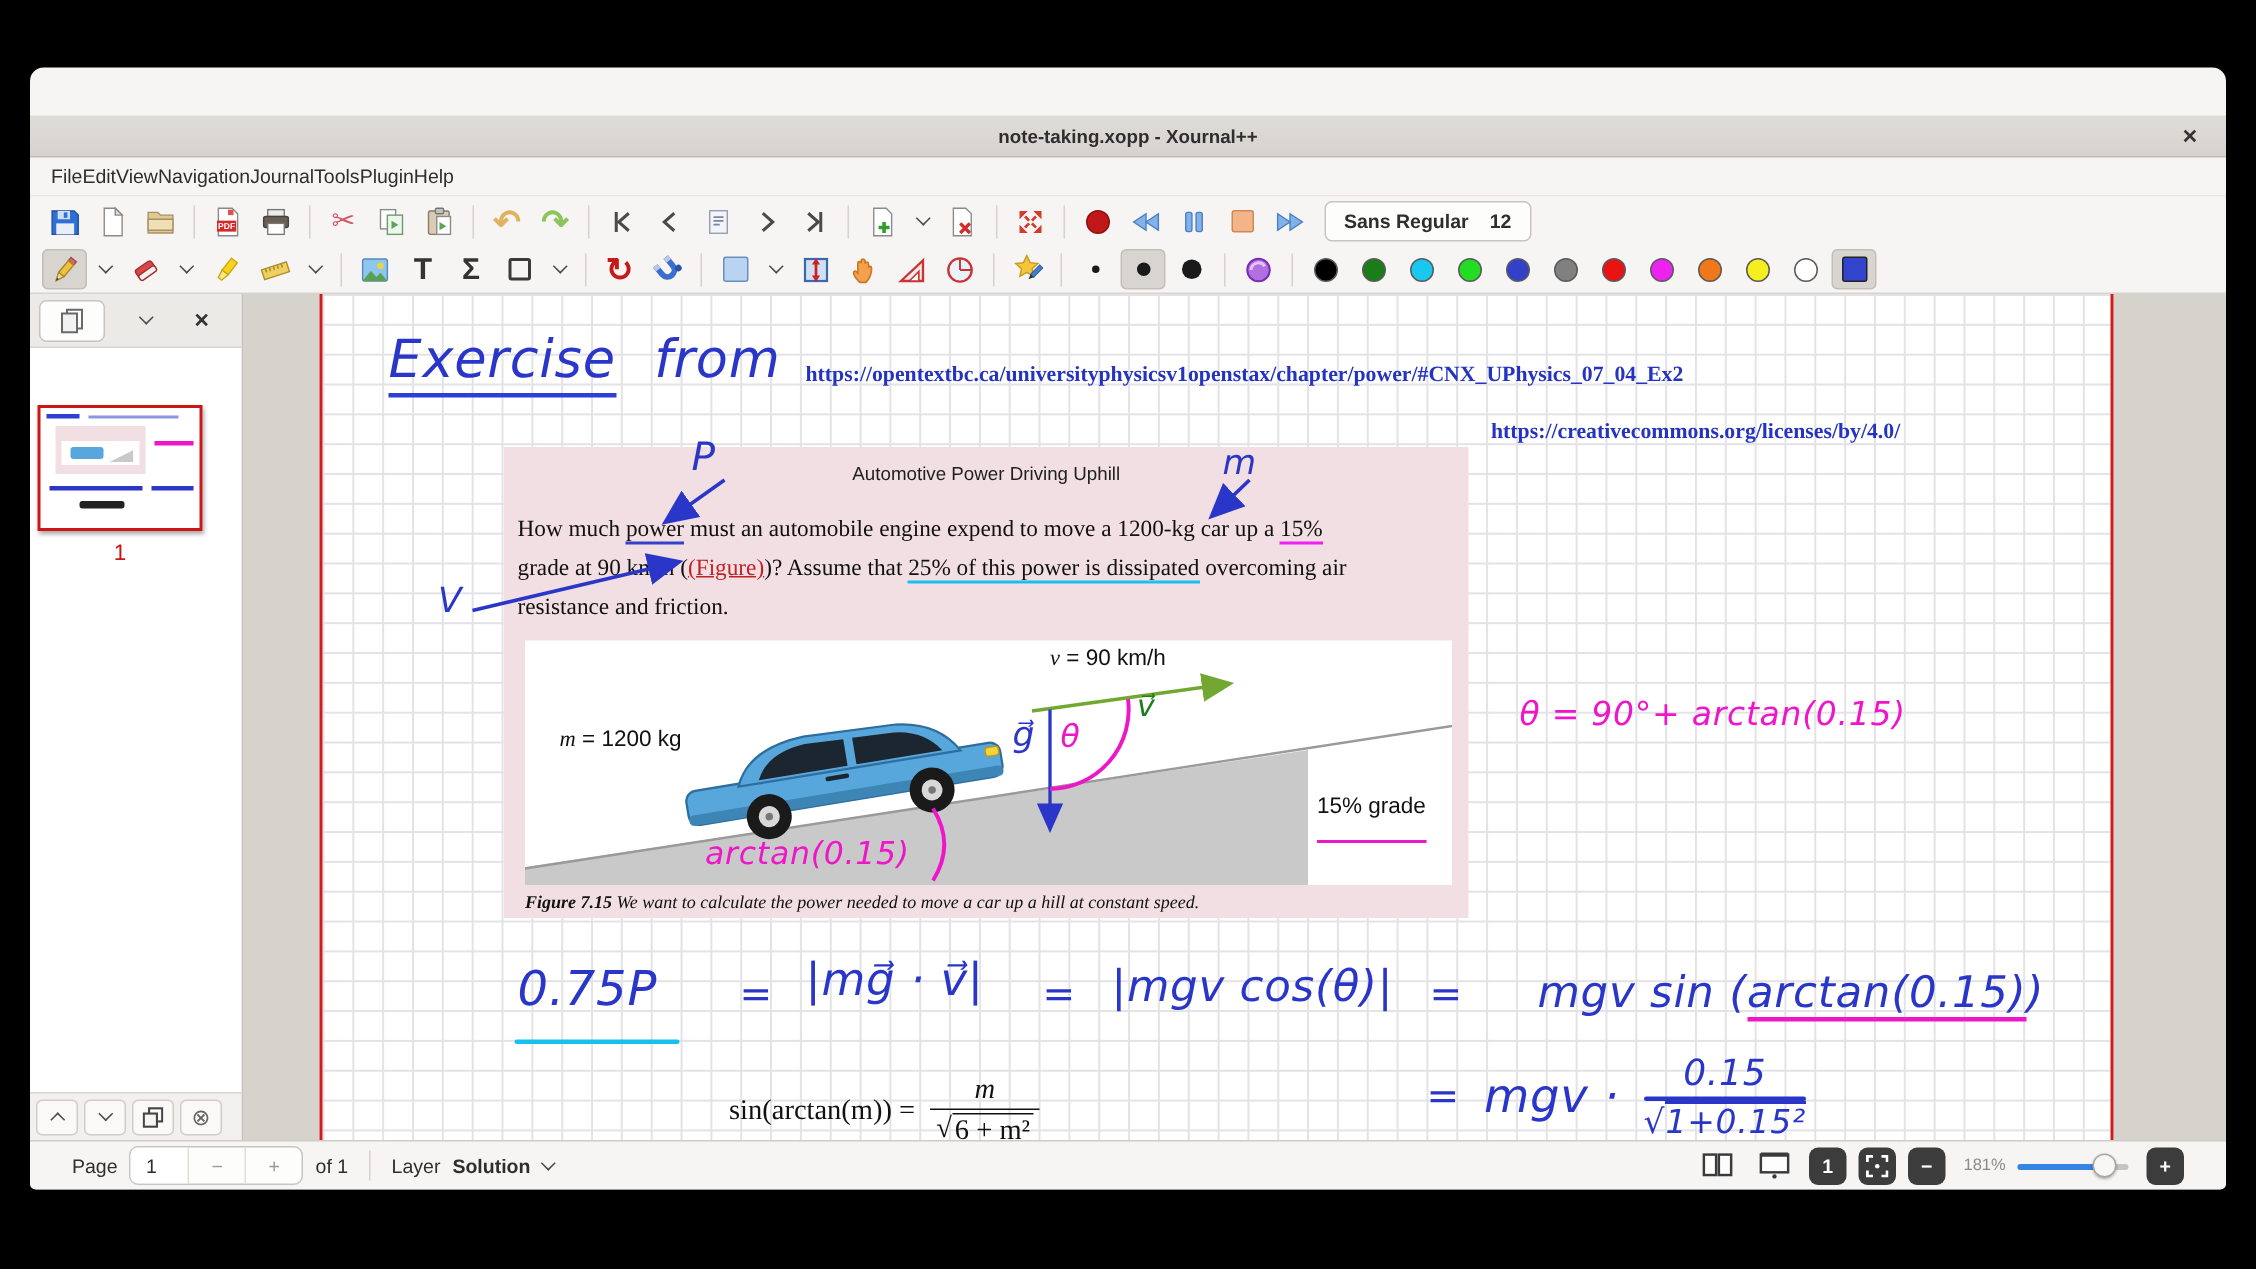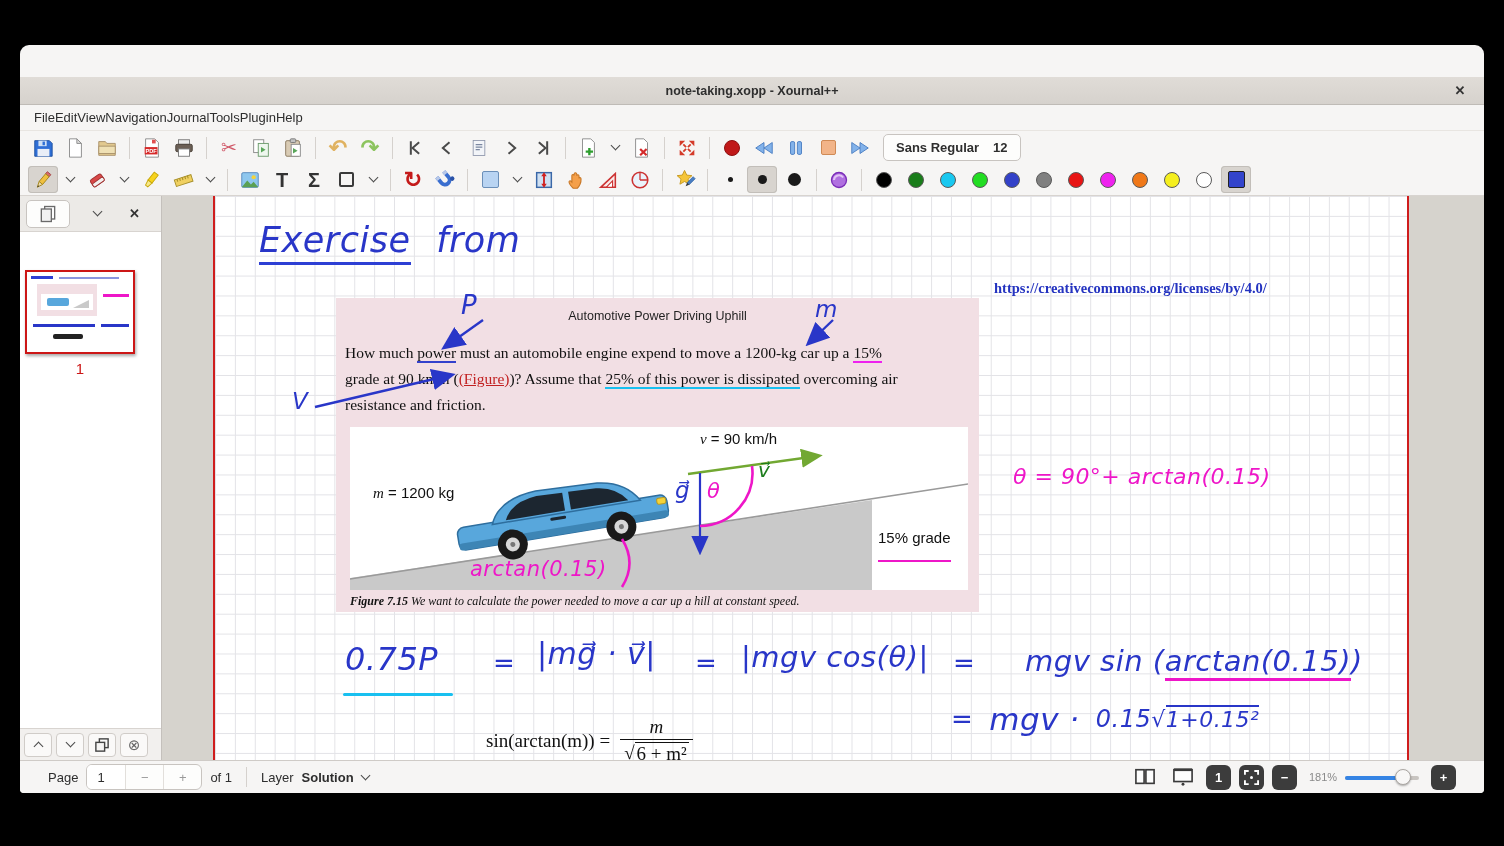--- a/index.html
+++ b/index.html
@@ -73,21 +73,21 @@
   .figlabel i { font-family:"Liberation Serif", serif; }
   .u-grade { border-bottom:2.5px solid #ee16c8; padding-bottom:14px; }
 
   .eqline { height:3px; border-radius:2px; }
   .u-magenta-span { border-bottom:3px solid #ee16c8; }
 
   .frac { display:inline-flex; flex-direction:column; align-items:center; font-family:"Liberation Serif", serif; font-size:19px; color:#111; vertical-align:middle; }
   .frac .num { padding:0 6px 1px; }
   .frac .den { border-top:1.5px solid #111; padding:2px 4px 0; display:flex; align-items:flex-start; }
   .radicand { border-top:1.4px solid #111; padding:0 2px; }
-  .frach { display:inline-flex; flex-direction:row; align-items:center; }
+  .frach { display:inline-flex; flex-direction:column; align-items:center; }
   .frach .bar { height:3px; background:#2936c8; border-radius:2px; width:100%; margin:2px 0; }
   .frach .rad-b { border-top:2.5px solid #2936c8; }
 
   
   .statusbar { height:33px; background:#f6f5f4; border-top:1px solid #cfcbc7; display:flex; align-items:center; padding:0 28px; gap:8px; flex:0 0 auto; }
   .statusbar .lbl { font-size:13px; color:#2e2e2e; }
   .spin { display:flex; border:1px solid #c8c4c0; border-radius:6px; background:#fdfdfc; height:26px; overflow:hidden; }
   .spin > div { width:38px; display:flex; align-items:center; justify-content:center; font-size:13px; color:#2e2e2e; }
   .spin > div + div { border-left:1px solid #e2dfdb; color:#9a9a9a; }
   .vsep { width:1px; height:20px; background:#d5d1cd; margin:0 6px; }
@@ -487,20 +487,21 @@
     </div>
 
     <div class="canvas">
       <div class="page">
 
         <div class="abs hand ink-blue heading">
           <span class="w1">Exercise</span>
           <span style="margin-left:14px;">from</span>
         </div>
 
+        <div class="abs link" style="left:322px; top:46px;">https://opentextbc.ca/universityphysicsv1openstax/chapter/power/#CNX_UPhysics_07_04_Ex2</div>
         <div class="abs link" style="left:779px; top:84px;">https://creativecommons.org/licenses/by/4.0/</div>
 
         <div class="abs pinkbox">
           <div class="ex-title">Automotive Power Driving Uphill</div>
           <div class="ex-par">
             <div><span>How much </span><span class="u-power">power</span><span> must an automobile engine expend to move a 1200-kg car up a </span><span class="u-15">15%</span></div>
             <div><span>grade at 90 km/h (</span><span class="fig-link">(Figure)</span><span>)? Assume that </span><span class="u-25">25% of this power is dissipated</span><span> overcoming air</span></div>
             <div><span>resistance and friction.</span></div>
           </div>
 

